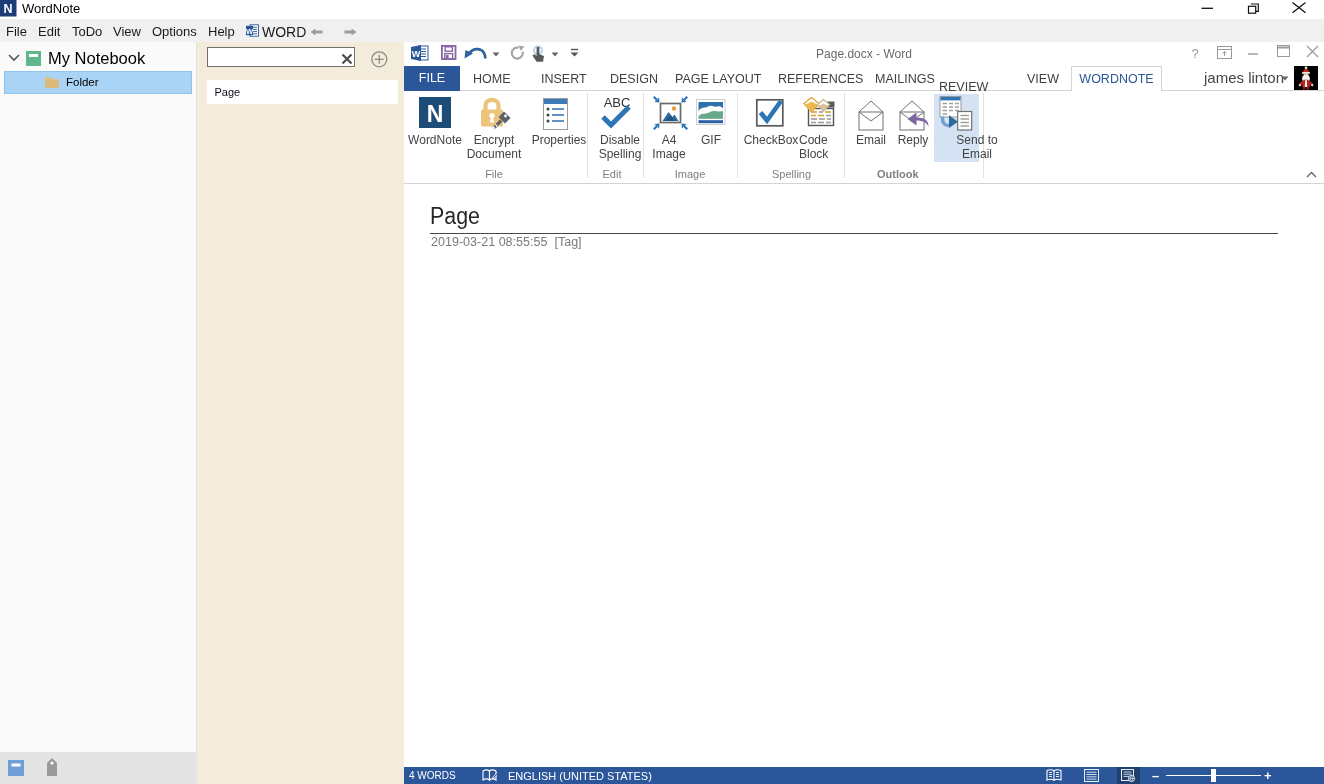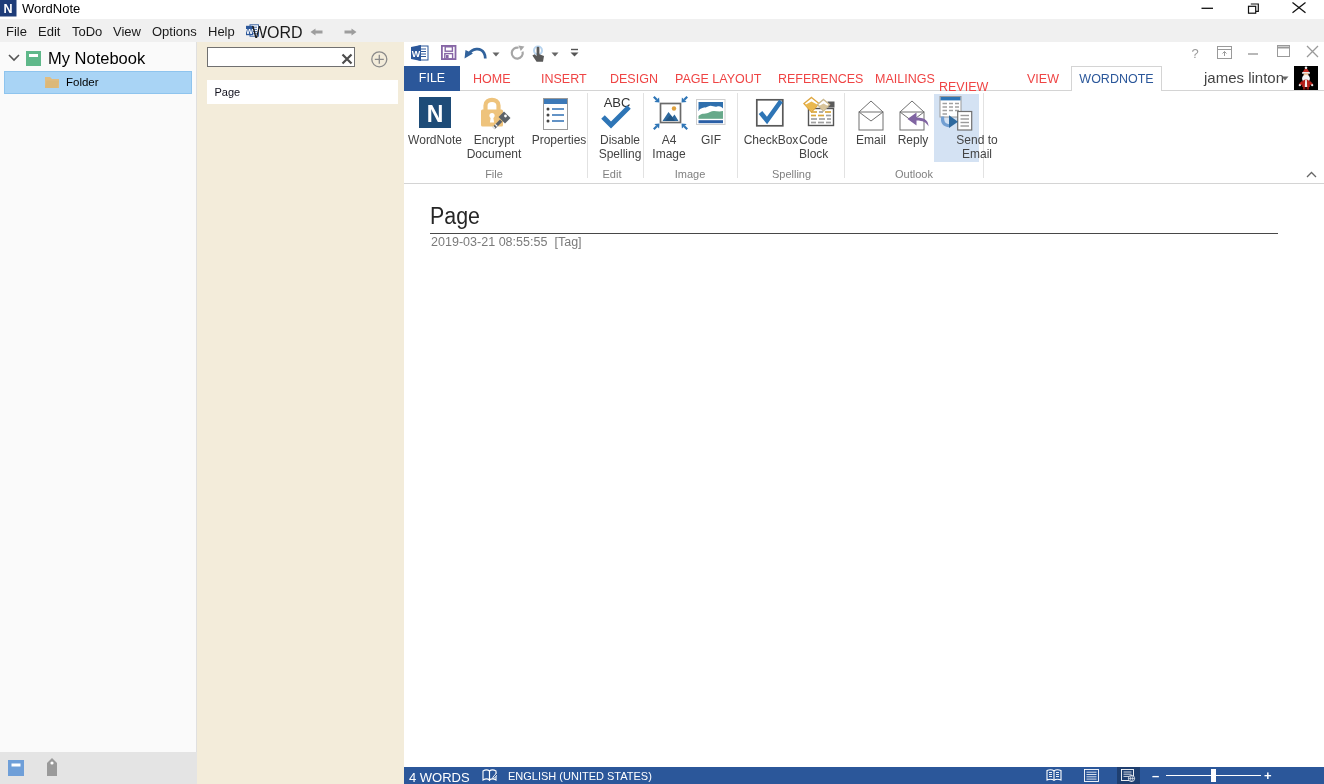--- a/index.html
+++ b/index.html
@@ -35,21 +35,21 @@
   <span class="abs" style="left:208px;top:5px;">Help</span>
   <svg class="abs" style="left:246px;top:4.5px;" width="13" height="13">
     <rect x="4" y="0.8" width="8.5" height="11.4" fill="#fff" stroke="#2b579a" stroke-width="0.9"></rect>
     <line x1="6" y1="3.2" x2="11" y2="3.2" stroke="#2b579a" stroke-width="0.9"></line>
     <line x1="6" y1="5.4" x2="11" y2="5.4" stroke="#2b579a" stroke-width="0.9"></line>
     <line x1="6" y1="7.6" x2="11" y2="7.6" stroke="#2b579a" stroke-width="0.9"></line>
     <line x1="6" y1="9.8" x2="11" y2="9.8" stroke="#2b579a" stroke-width="0.9"></line>
     <rect x="0" y="1.8" width="7" height="9.4" fill="#2b579a"></rect>
     <text x="3.5" y="9.5" font-size="7.5" font-weight="bold" fill="#fff" text-anchor="middle" font-family="Liberation Sans">W</text>
   </svg>
-  <span class="abs" style="left:252px;top:5px;font-size:16px;">WORD</span>
+  <span class="abs" style="left:262px;top:5px;font-size:14px;">WORD</span>
   <svg class="abs" style="left:310px;top:9px;" width="13" height="8">
       <path d="M0.5 4 L5.5 0.5 L5.5 2.5 L12.5 2.5 L12.5 5.5 L5.5 5.5 L5.5 7.5 Z" fill="#9d9d9d"></path>
     </svg>
   <svg class="abs" style="left:344px;top:9px;" width="13" height="8">
       <path d="M12.5 4 L7.5 0.5 L7.5 2.5 L0.5 2.5 L0.5 5.5 L7.5 5.5 L7.5 7.5 Z" fill="#9d9d9d"></path>
     </svg>
 </div>
 
 <div class="abs" style="left:0;top:42px;width:197px;height:742px;background:#fafafa;border-right:1px solid #e0e0e0;"></div>
 
@@ -132,20 +132,21 @@
   </svg>
   <svg class="abs" style="left:147px;top:10px;" width="8" height="5">
       <path d="M0.5 0.5 L7.5 0.5 L4 4.5 Z" fill="#666"></path>
     </svg>
 
   <svg class="abs" style="left:166px;top:6px;" width="9" height="10">
       <line x1="1" y1="1.5" x2="8" y2="1.5" stroke="#555" stroke-width="1.4"></line>
       <path d="M0.5 4.5 L8.5 4.5 L4.5 8.5 Z" fill="#555"></path>
     </svg>
 
+  <div class="abs" style="left:0;width:920px;top:5px;text-align:center;font-size:12px;color:#6a6a6a;">Page.docx - Word</div>
 
   <svg class="abs" style="left:784px;top:4px;" width="14" height="14">
       <text x="7" y="12" font-size="13" fill="#9a9a9a" text-anchor="middle" font-family="Liberation Sans">?</text>
     </svg>
   <svg class="abs" style="left:813px;top:4px;" width="15" height="13">
       <rect x="0.5" y="0.5" width="14" height="12" fill="none" stroke="#9a9a9a" stroke-width="1"></rect>
       <line x1="0.5" y1="3.5" x2="14.5" y2="3.5" stroke="#9a9a9a" stroke-width="1"></line>
       <path d="M7.5 10 L7.5 5.5 M5.5 7.5 L7.5 5.5 L9.5 7.5" fill="none" stroke="#9a9a9a" stroke-width="1"></path>
     </svg>
   <svg class="abs" style="left:843px;top:10px;" width="12" height="4">
@@ -155,21 +156,21 @@
       <rect x="0.5" y="0.5" width="12" height="11" fill="none" stroke="#9a9a9a" stroke-width="1"></rect>
       <line x1="0.5" y1="2.5" x2="12.5" y2="2.5" stroke="#9a9a9a" stroke-width="2"></line>
     </svg>
   <svg class="abs" style="left:902px;top:3px;" width="13" height="13">
       <path d="M1 1 L12 12 M12 1 L1 12" stroke="#9a9a9a" stroke-width="1.3"></path>
     </svg>
 </div>
 
 <div class="abs" style="left:404px;top:66px;width:920px;height:25px;background:#fff;border-bottom:1px solid #d4d4d4;"></div>
 <div class="abs" style="left:404px;top:66px;width:56px;height:25px;background:#2b579a;color:#fff;font-size:12.5px;text-align:center;line-height:25px;">FILE</div>
-<div class="abs" style="left:404px;top:66px;width:920px;height:25px;font-size:12.5px;color:#ef4444;">
+<div class="abs" style="left:404px;top:66px;width:920px;height:25px;font-size:12.5px;color:#404040;">
   <span class="abs" style="left:69px;top:6px;">HOME</span>
   <span class="abs" style="left:137px;top:6px;">INSERT</span>
   <span class="abs" style="left:206px;top:6px;">DESIGN</span>
   <span class="abs" style="left:271px;top:6px;">PAGE LAYOUT</span>
   <span class="abs" style="left:374px;top:6px;">REFERENCES</span>
   <span class="abs" style="left:471px;top:6px;">MAILINGS</span>
   <span class="abs" style="left:535px;top:6px;margin-top:8px;">REVIEW</span>
   <span class="abs" style="left:623px;top:6px;">VIEW</span>
 </div>
 <div class="abs" style="left:1071px;top:66px;width:91px;height:25px;background:#fff;border:1px solid #d4d4d4;border-bottom:none;color:#2b579a;font-size:12.5px;text-align:center;line-height:25px;">WORDNOTE</div>
@@ -202,21 +203,21 @@
 <div class="abs" style="left:844px;top:93px;width:1px;height:85px;background:#e2e2e2;"></div>
 <div class="abs" style="left:983px;top:93px;width:1px;height:85px;background:#e2e2e2;"></div>
 
 <div class="abs" style="left:934px;top:94px;width:45px;height:68px;background:#d4e2f3;"></div>
 
 <div class="abs" style="left:404px;top:168px;width:920px;height:12px;font-size:11px;color:#7f7f7f;">
   <span class="abs" style="left:80px;text-align:center;width:20px;">File</span>
   <span class="abs" style="left:196px;text-align:center;width:24px;">Edit</span>
   <span class="abs" style="left:269px;text-align:center;width:34px;">Image</span>
   <span class="abs" style="left:365px;text-align:center;width:45px;">Spelling</span>
-  <span class="abs" style="left:489px;text-align:center;width:42px;">Outlook</span>
+  <span class="abs" style="left:473px;text-align:left;width:42px;font-weight:bold;">Outlook</span>
 </div>
 <svg class="abs" style="left:1306px;top:171px;" width="12" height="8">
     <path d="M1 6 L5.5 1.5 L10 6" fill="none" stroke="#666" stroke-width="1.3"></path>
   </svg>
 
 <div class="abs" style="left:404px;top:133px;width:920px;font-size:12px;color:#444;">
   <span class="abs" style="left:0px;width:62px;text-align:center;top:0;">WordNote</span>
   <span class="abs" style="left:60px;width:60px;text-align:center;top:0;">Encrypt<br>Document</span>
   <span class="abs" style="left:121px;width:68px;text-align:center;top:0;">Properties</span>
   <span class="abs" style="left:186px;width:60px;text-align:center;top:0;">Disable<br>Spelling</span>
@@ -356,21 +357,21 @@
   </g>
   <path d="M3.2 20.5 C2 27 5 31 11.5 31.2 L11.5 28.2 C7.5 28 5.6 25.5 6.3 20.5 Z" fill="#729fd2"></path>
   <path d="M11 19.3 L20 25.7 L11 32 Z" fill="#2e699e"></path>
 </svg>
 
 <div class="abs" style="left:430px;top:203px;width:850px;font-size:23px;color:#262626;transform:scaleX(0.93);transform-origin:0 0;">Page</div>
 <div class="abs" style="left:430px;top:233px;width:848px;height:1.3px;background:#484848;"></div>
 <div class="abs" style="left:431px;top:235px;font-size:12px;color:#7a7a7a;transform:scaleX(1.045);transform-origin:0 0;">2019-03-21 08:55:55&nbsp;&nbsp;[Tag]</div>
 
 <div class="abs" style="left:404px;top:767px;width:920px;height:17px;background:#2b579a;color:#fff;"></div>
-<div class="abs" style="left:409px;top:770px;font-size:13px;color:#fff;">4 WORDS</div>
+<div class="abs" style="left:409px;top:770px;font-size:10px;color:#fff;">4 WORDS</div>
 <svg class="abs" style="left:482px;top:769px;" width="15" height="13">
   <path d="M1 2 C3 0.8 6 0.8 7.5 2 L7.5 11 C6 9.8 3 9.8 1 11 Z" fill="none" stroke="#fff" stroke-width="1.1"></path>
   <path d="M14 2 C12 0.8 9 0.8 7.5 2 L7.5 11 C9 9.8 12 9.8 14 11 Z" fill="none" stroke="#fff" stroke-width="1.1"></path>
   <path d="M11 8 L15.5 3 L16.8 4.2 L12.2 9.2 L10.6 9.6 Z" fill="#2b579a" stroke="#fff" stroke-width="0.9"></path>
 </svg>
 <div class="abs" style="left:508px;top:770px;font-size:11px;color:#fff;">ENGLISH (UNITED STATES)</div>
 <svg class="abs" style="left:1046px;top:769px;" width="16" height="13">
   <path d="M1 1.5 C3.5 0.5 6 0.5 8 1.8 C10 0.5 12.5 0.5 15 1.5 L15 11 C12.5 10 10 10 8 11.3 C6 10 3.5 10 1 11 Z" fill="none" stroke="#fff" stroke-width="1.1"></path>
   <line x1="8" y1="1.8" x2="8" y2="11.3" stroke="#fff" stroke-width="1.1"></line>
   <g stroke="#fff" stroke-width="0.9">

